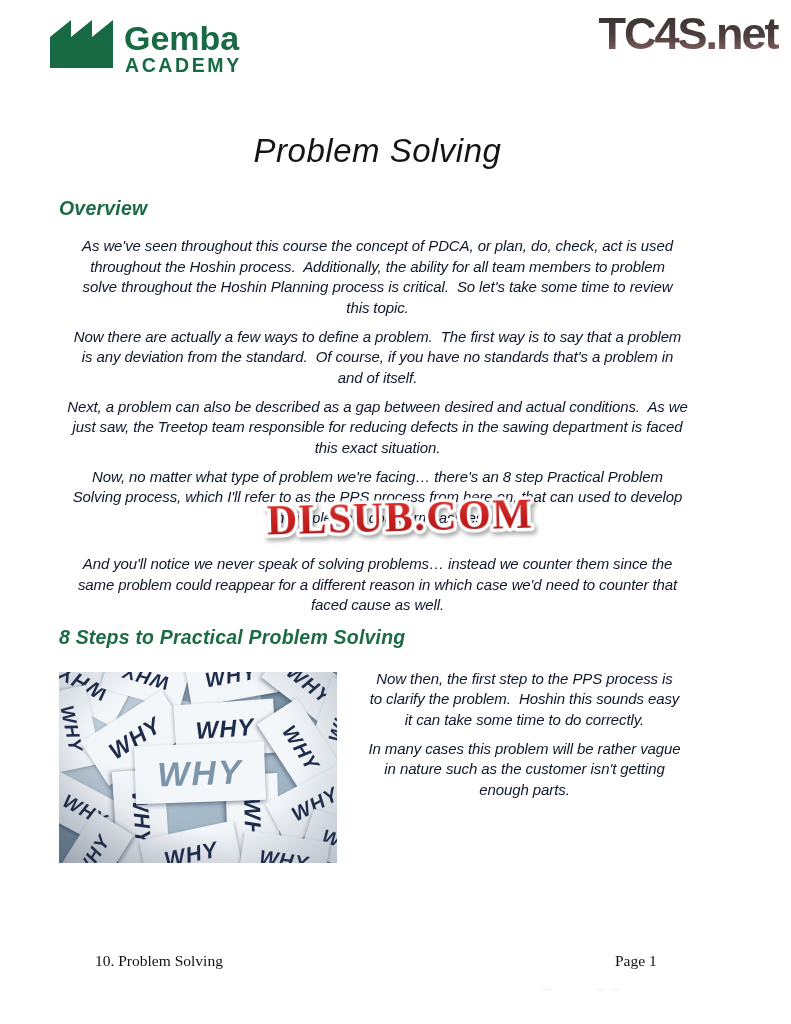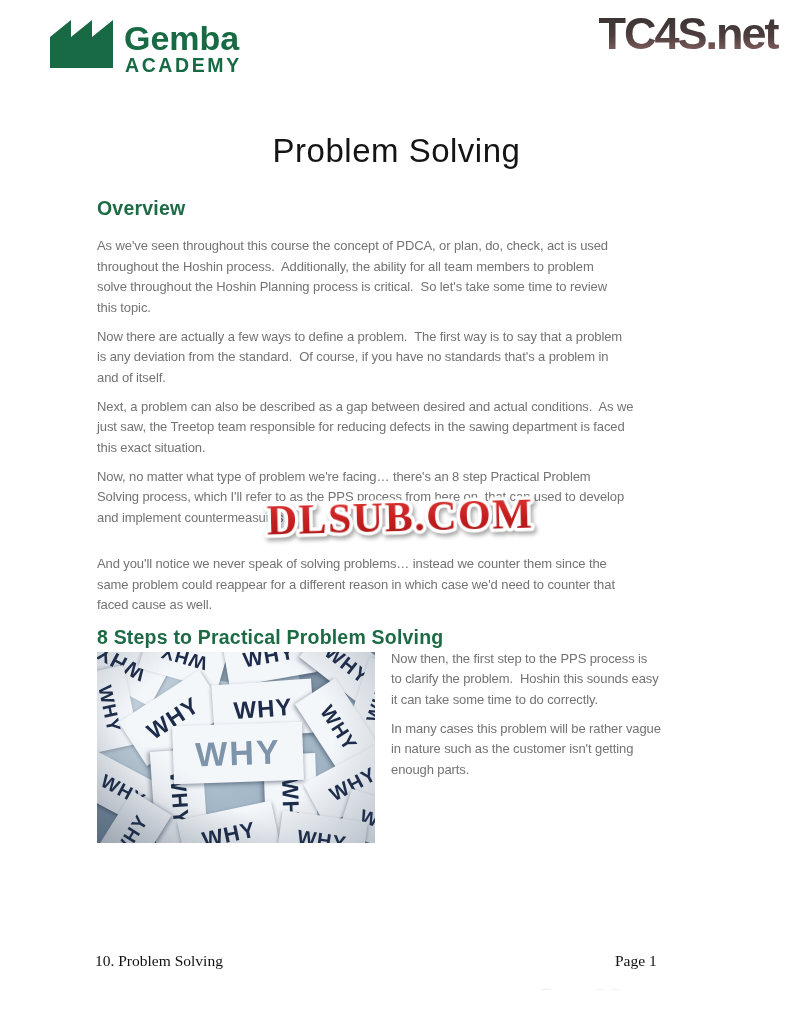--- a/index.html
+++ b/index.html
@@ -9,38 +9,39 @@
     width: 791px; height: 990px;
     background: #ffffff;
     overflow: hidden;
     font-family: "Liberation Sans", sans-serif;
     color: #1c1c1c;
   }
   
   .logo { position:absolute; left:48px; top:13px; }
   .wm-top { position:absolute; left:588px; top:4px; }
   
-  .content { padding: 131px 95px 0 97px; }
+  .content { padding: 131px 95px 0 59px; font-style: italic; }
   h1.doc-title {
     margin: 0 0 26px 0;
     font-size: 33px; font-weight: 400; letter-spacing: 0.5px;
     text-align: center; color:#141414; line-height: 40px;
   }
   h2.green-h {
     margin: 0 0 17px 0;
     font-size: 19.5px; line-height: 22px;
     color: #1d6b45; font-weight: 700; letter-spacing: 0.2px;
   }
-  h2.steps-h { margin-top: 10px; margin-bottom: 0; line-height: 23px; }
+  h2.steps-h { margin-top: 10px; margin-bottom: 20px; line-height: 23px; }
   p.body-p {
     margin: 0 0 8.5px 0;
-    font-size: 13px; line-height: 20.5px;
+    font-size: 15px; line-height: 20.5px;
     letter-spacing: -0.1px;
     white-space: pre;
-    color: #737373;
+    color: #0f172a;
+    text-align: center;
   }
   p.gap-lg { margin-bottom: 26px; }
   
   .why-photo {
     float: left;
     width: 278px; height: 191px;
     margin: 3px 16px 6px 0;
     position: relative;
     overflow: hidden;
     background: linear-gradient(135deg, #c9d5de 0%, #a9bccb 55%, #8fa6b8 100%);

